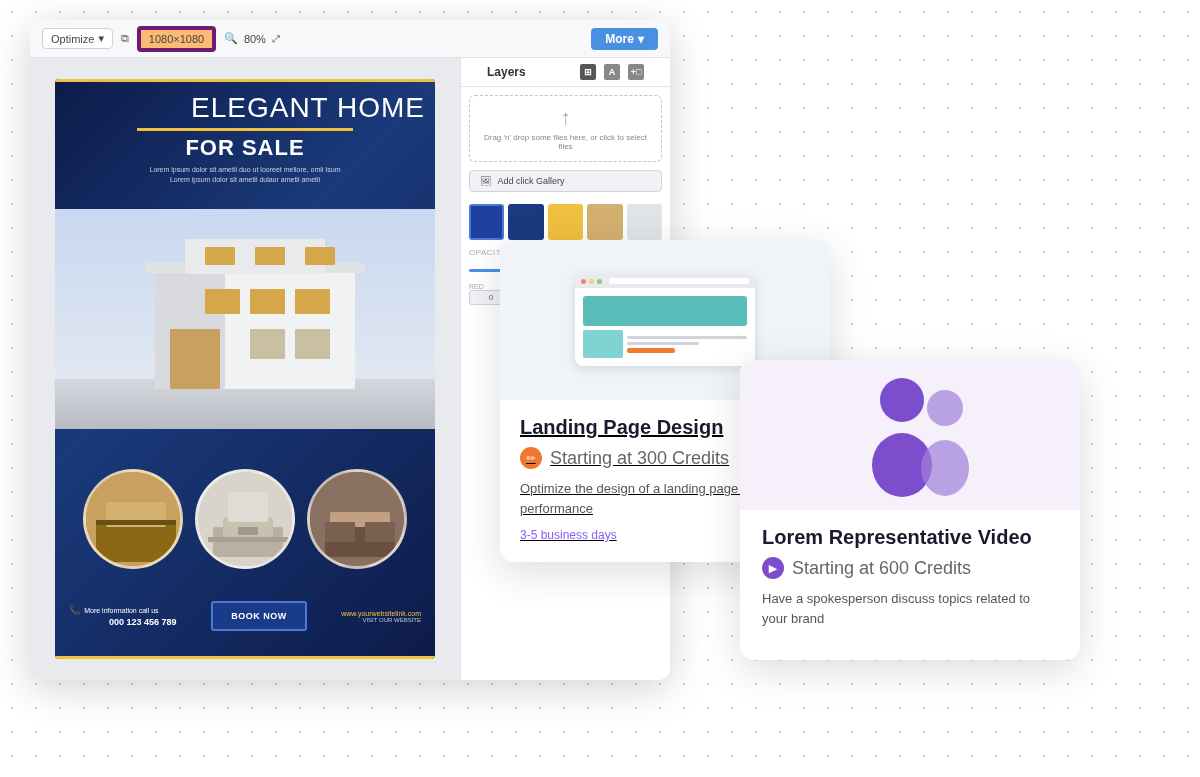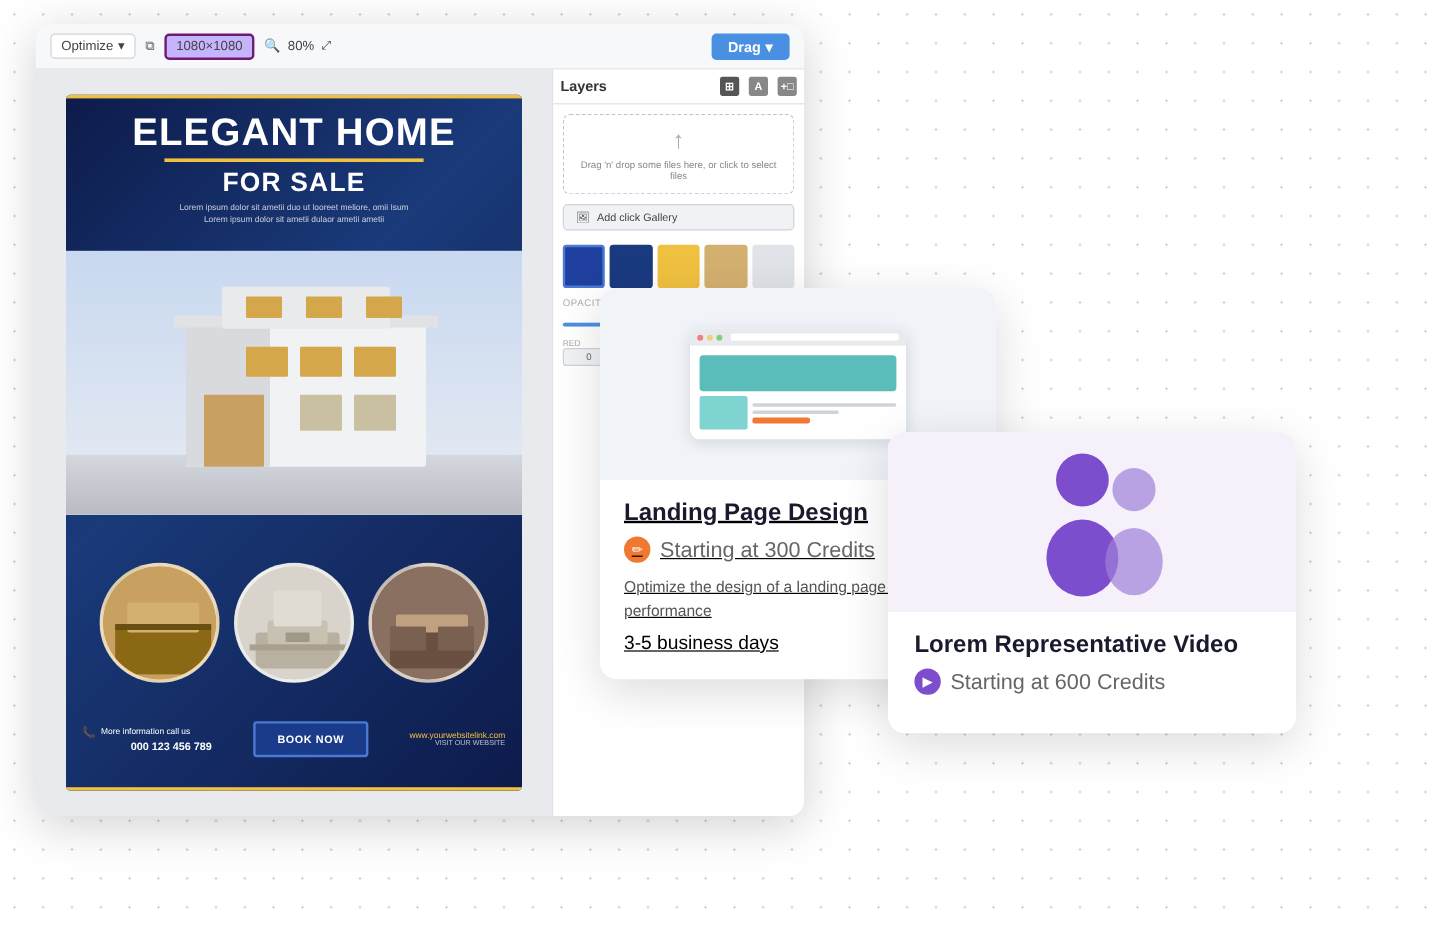--- a/index.html
+++ b/index.html
@@ -50,22 +50,22 @@
       align-items: center;
       gap: 4px;
       background: #fff;
       border: 1px solid #d0d2d6;
       border-radius: 4px;
       padding: 3px 8px;
       font-size: 11px;
       color: #444;
     }
     .toolbar-size {
-      background: #c4b5fd;
-      border: 2px solid #701a75;
+      background: #fdba74;
+      border: 4px solid #701a75;
       border-radius: 4px;
       padding: 3px 8px;
       font-size: 11px;
       color: #444;
     }
     .toolbar-zoom {
       display: flex;
       align-items: center;
       gap: 6px;
       font-size: 11px;
@@ -126,26 +126,27 @@
       background: #f0c040;
     }
     .flyer-title-area {
       position: absolute;
       top: 14px;
       left: 0; right: 0;
       text-align: center;
       padding: 0 10px;
     }
     .flyer-title-main {
-      font-size: 32px;
-      font-weight: 700;
+      font-size: 28px;
+      font-weight: 400;
       color: #fff;
       letter-spacing: 1px;
       line-height: 1.1;
       text-transform: uppercase;
+      text-align: right;
     }
     .flyer-underline {
       height: 3px;
       background: #f0c040;
       width: 60%;
       margin: 4px auto;
     }
     .flyer-title-sub {
       font-size: 22px;
       font-weight: 700;
@@ -237,21 +238,21 @@
       background: #fff;
       border-left: 1px solid #e0e2e6;
       display: flex;
       flex-direction: column;
       overflow: hidden;
     }
     .layers-header {
       display: flex;
       align-items: center;
       justify-content: space-between;
-      padding: 6px 6px;
+      padding: 6px 26px;
       border-bottom: 1px solid #e0e2e6;
       font-size: 12px;
       font-weight: 600;
       color: #333;
     }
     .layers-header-icons {
       display: flex;
       gap: 8px;
     }
     .layers-icon {
@@ -461,22 +462,22 @@
       color: #666;
       font-weight: 500;
     }
     .card-desc {
       font-size: 13px;
       color: #555;
       line-height: 1.5;
       margin-bottom: 10px;
     }
     .card-days {
-      font-size: 16px;
-      color: #000000;
+      font-size: 12px;
+      color: #8b5cf6;
     }
 
     
     .card-brand {
       position: absolute;
       top: 360px;
       left: 740px;
       width: 340px;
       background: #fff;
       border-radius: 14px;
@@ -526,21 +527,21 @@
       <span style="font-size:11px;color:#666;">⧉</span>
     </div>
     <div class="toolbar-size">1080×1080</div>
     <div class="toolbar-zoom">
       <span style="font-size:11px;">🔍</span>
       <span>80%</span>
       <span style="font-size:10px;">⤢</span>
     </div>
     <div class="toolbar-spacer"></div>
     <button class="toolbar-save">
-      <span>Drag</span>
+      <span>More</span>
       <span>▾</span>
     </button>
   </div>
 
   <div class="editor-main">
 
     <div class="editor-canvas">
 
       <div class="flyer">
         <div class="flyer-top-accent"></div>
@@ -756,14 +757,15 @@
       <circle cx="115" cy="38" r="18" fill="#a080d8" opacity="0.7"></circle>
       <ellipse cx="115" cy="98" rx="24" ry="28" fill="#a080d8" opacity="0.7"></ellipse>
     </svg>
   </div>
   <div class="card-brand-body">
     <div class="card-title">Lorem Representative Video</div>
     <div class="card-credits-row">
       <div class="credits-icon-purple">▶</div>
       <span class="credits-text">Starting at 600 Credits</span>
     </div>
+    <div class="card-desc">Have a spokesperson discuss topics related to your brand</div>
   </div>
 </div>
 
 </body></html>

